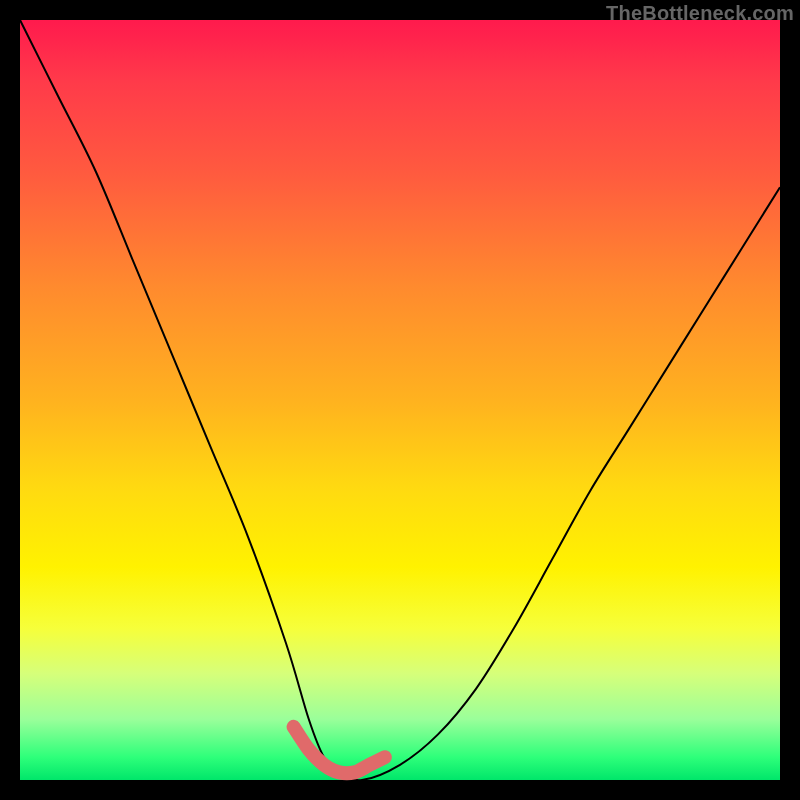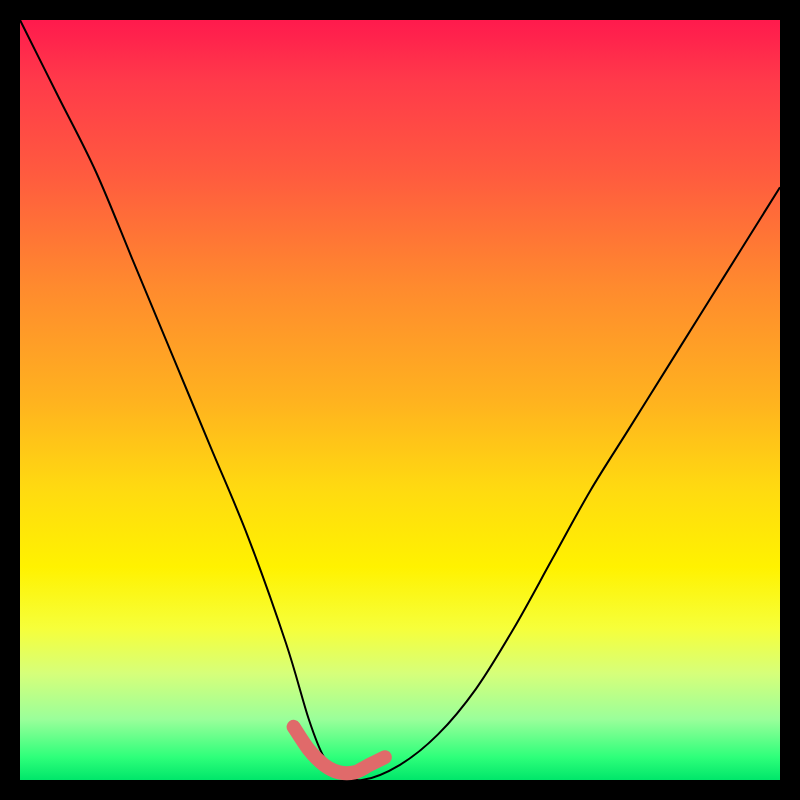--- a/index.html
+++ b/index.html
@@ -69,20 +69,21 @@
     stroke-width: 14;
     stroke-linecap: round;
     stroke-linejoin: round;
   }
 </style>
 </head>
 <body>
 
 <div class="frame">
 
+  <div class="watermark">TheBottleneck.com</div>
 
   <div class="plot-area">
     <svg class="curve" viewBox="0 0 760 760" preserveAspectRatio="none">
       <path id="main-curve" class="curve-line" d="M 0 0 C 6.333333333333333 12.666666666666666 25.333333333333336 50.66666666666667 38 76 C 50.666666666666664 101.33333333333333 63.333333333333336 124.13333333333334 76 152 C 88.66666666666667 179.86666666666665 101.33333333333333 212.79999999999993 114 243.19999999999993 C 126.66666666666667 273.5999999999999 139.33333333333334 303.99999999999994 152 334.4 C 164.66666666666666 364.8 177.33333333333334 395.20000000000005 190 425.6 C 202.66666666666666 456 215.33333333333334 483.8666666666666 228 516.8 C 240.66666666666666 549.7333333333333 255.86666666666667 592.8000000000001 266 623.2 C 276.1333333333333 653.6 282.4666666666667 680.2 288.8 699.2 C 295.1333333333333 718.2 298.93333333333334 728.3333333333334 304 737.2 C 309.06666666666666 746.0666666666667 312.8666666666667 748.6 319.2 752.4 C 325.5333333333333 756.1999999999999 331.8666666666667 761.2666666666667 342 760 C 352.1333333333333 758.7333333333333 367.3333333333333 752.4 380 744.8 C 392.6666666666667 737.1999999999999 405.33333333333337 727.0666666666666 418.00000000000006 714.4 C 430.66666666666674 701.7333333333333 443.33333333333337 686.5333333333333 456 668.8 C 468.66666666666663 651.0666666666666 481.3333333333333 629.5333333333333 494 608 C 506.6666666666667 586.4666666666667 519.3333333333334 562.4 532 539.6 C 544.6666666666666 516.8000000000001 557.3333333333334 492.73333333333335 570 471.2 C 582.6666666666666 449.66666666666663 595.3333333333334 430.66666666666663 608 410.4 C 620.6666666666666 390.1333333333333 633.3333333333334 369.8666666666666 646 349.59999999999997 C 658.6666666666666 329.3333333333333 671.3333333333334 309.06666666666666 684 288.8 C 696.6666666666666 268.53333333333336 709.3333333333334 248.26666666666668 722 228 C 734.6666666666666 207.73333333333332 753.6666666666666 177.3333333333333 760 167.19999999999993"></path>
       <path id="highlight-curve" class="highlight" d="M 273.59999999999997 706.8 C 276.1333333333333 710.5999999999999 283.73333333333335 723.2666666666667 288.8 729.6 C 293.8666666666667 735.9333333333334 298.93333333333334 741 304 744.8 C 309.06666666666666 748.5999999999999 314.1333333333333 751.1333333333333 319.2 752.4 C 324.26666666666665 753.6666666666666 329.3333333333333 753.6666666666666 334.4 752.4 C 339.46666666666664 751.1333333333333 344.53333333333336 747.3333333333333 349.6 744.8 C 354.6666666666667 742.2666666666667 362.26666666666665 738.4666666666667 364.8 737.2"></path>
     </svg>
   </div>
 
 </div>
 

